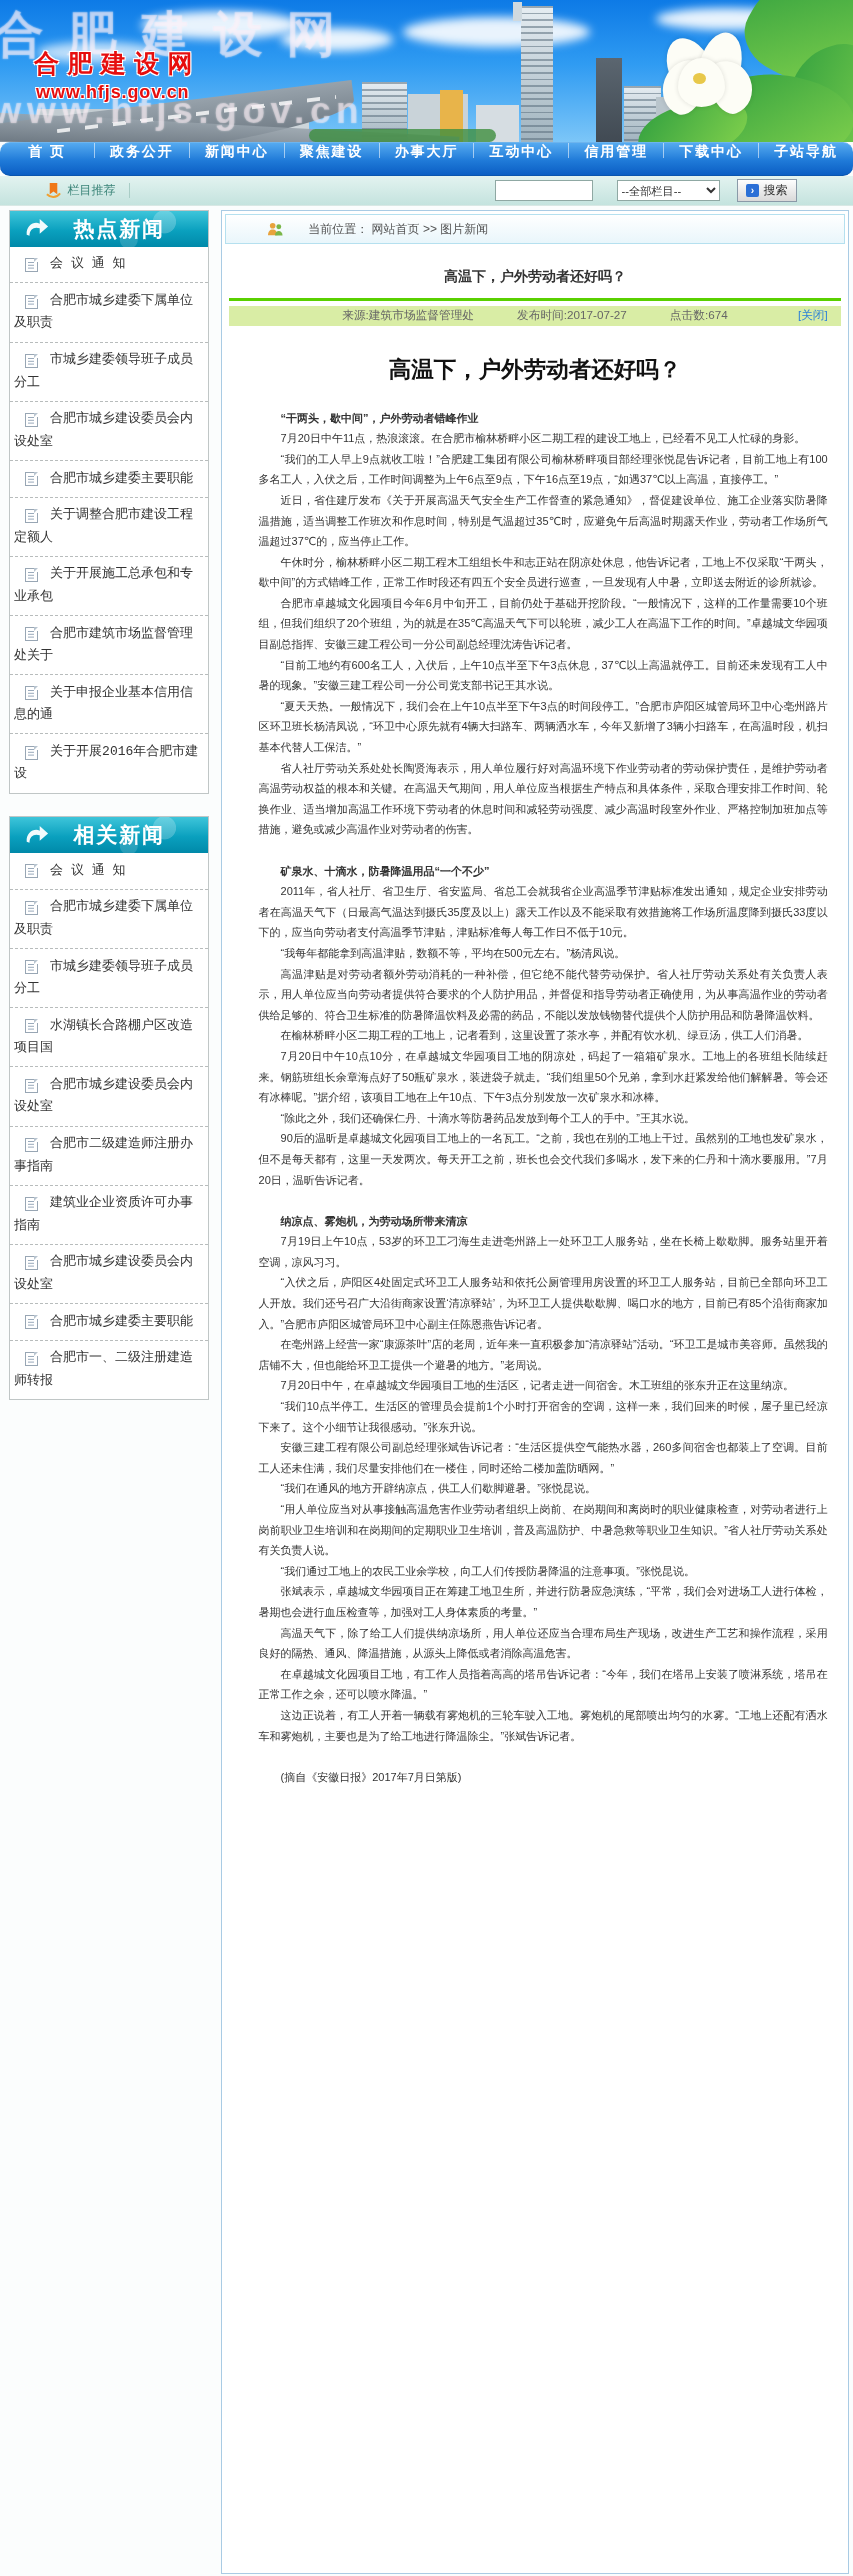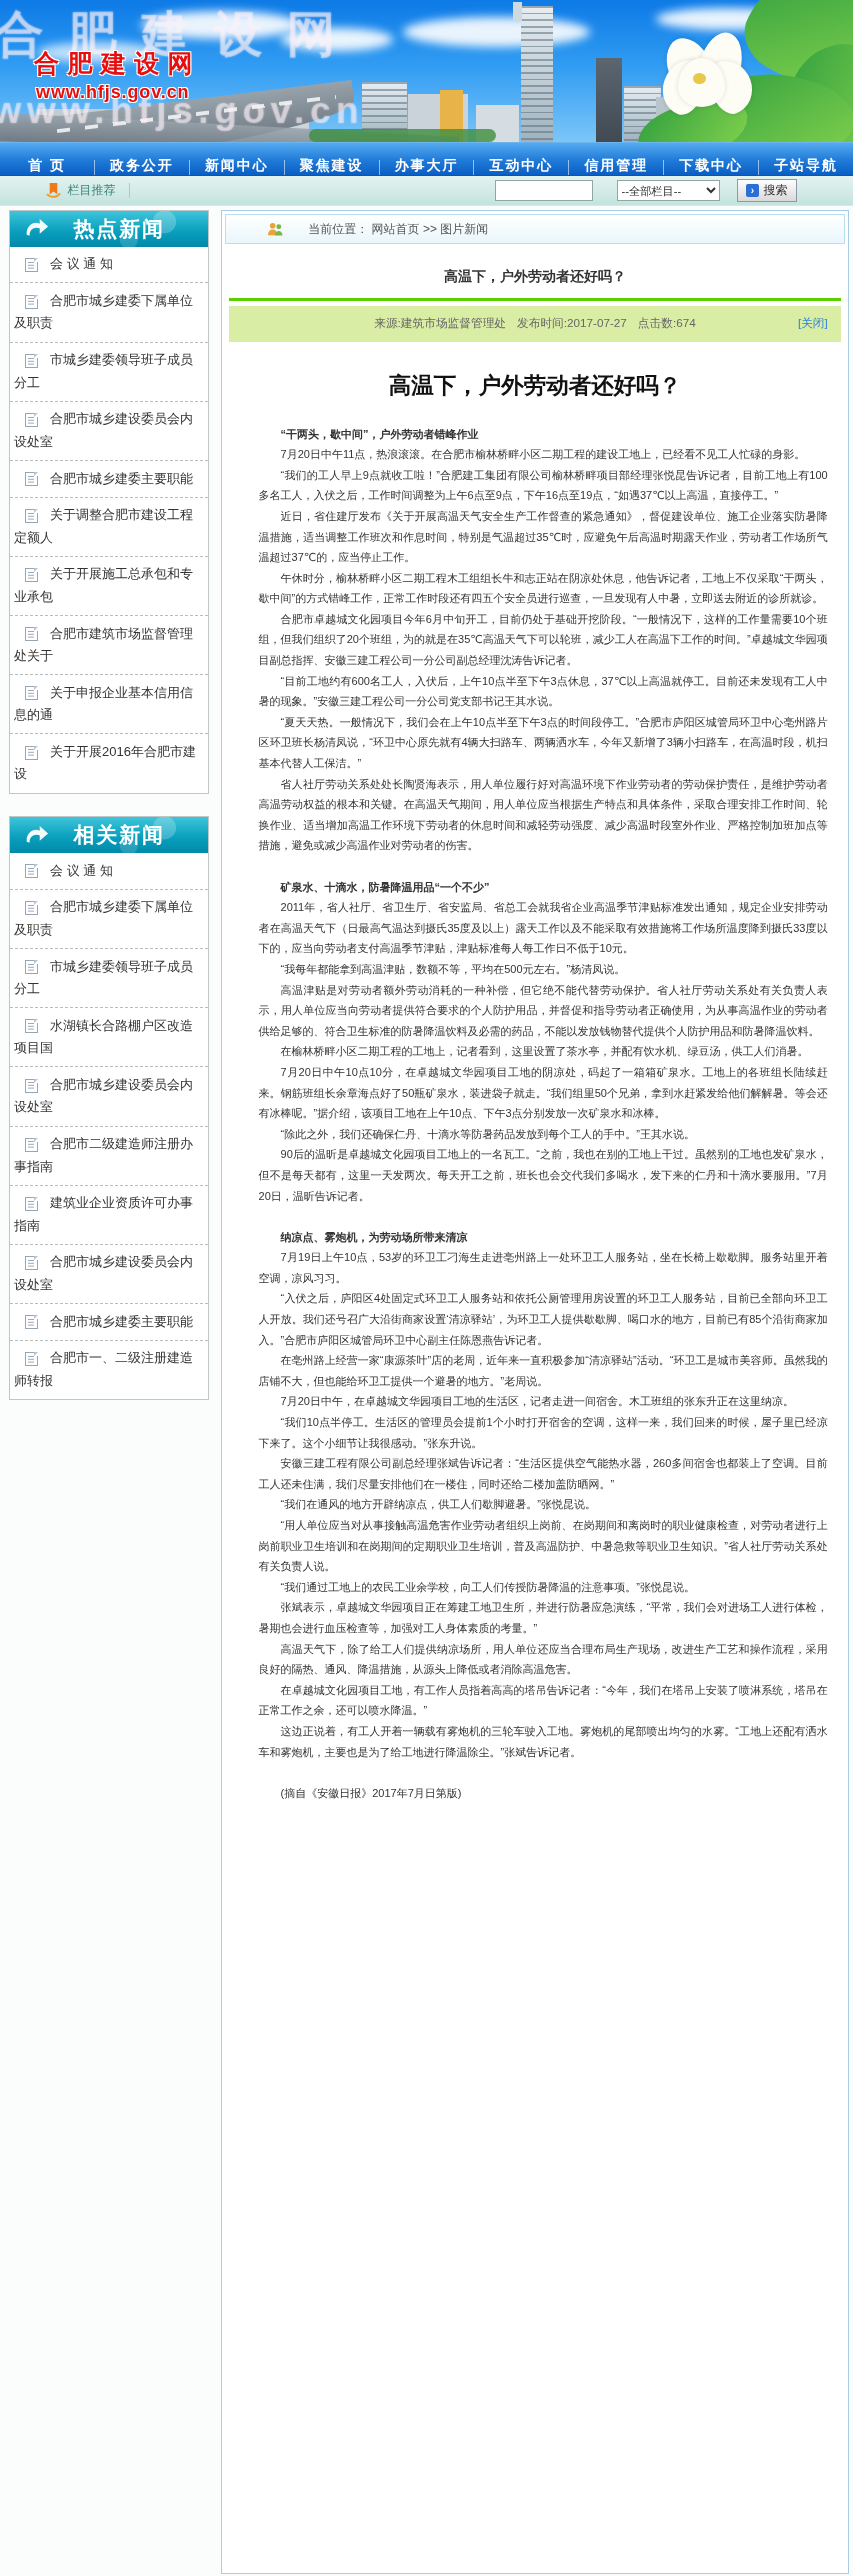--- a/index.html
+++ b/index.html
@@ -20,21 +20,21 @@
     text-shadow:0 0 1.9px rgba(255,255,255,.6);white-space:nowrap;}
   .logo-main{left:34px;top:47px;font-size:25px;font-weight:bold;letter-spacing:8.4px;color:#e60e0e;white-space:nowrap;
     text-shadow:-0.9px -0.9px 0 #fff,0.9px -0.9px 0 #fff,-0.9px 0.9px 0 #fff,0.9px 0.9px 0 #fff;}
   .url-main{left:36px;top:82px;font-size:18px;font-weight:bold;color:#e60e0e;letter-spacing:0.9px;
     text-shadow:-0.9px -0.9px 0 #fff,0.9px -0.9px 0 #fff,-0.9px 0.9px 0 #fff,0.9px 0.9px 0 #fff;}
   .url-ghost{left:-7.5px;top:90px;font-size:37px;font-weight:bold;letter-spacing:5.6px;color:rgba(250,230,240,.38);
     text-shadow:0 0 1.9px rgba(255,255,255,.5);white-space:nowrap;}
 
   
   .nav{height:32px;background:linear-gradient(180deg,#55aaf0 0%,#1f7ad8 55%,#0b5ec4 100%);
-    border-top:0.9px solid #6db4ee;border-bottom:0.9px solid #0a55ae;display:flex;align-items:flex-end;}
+    border-top:0.9px solid #6db4ee;border-bottom:0.9px solid #0a55ae;display:flex;align-items:flex-start;border-radius:10px;}
   .nav-item{flex:1;text-align:center;color:#fff;font-size:14px;font-weight:bold;letter-spacing:1.9px;cursor:pointer;}
   .nav-sep{width:0.9px;height:15px;background:rgba(255,255,255,.55);}
 
   
   .toolbar{height:30px;background:linear-gradient(180deg,#e3f3f0 0%,#c4e3de 100%);border-bottom:0.9px solid #d8e8e4;
     display:flex;align-items:center;padding:0 56px 0 45px;box-sizing:border-box;}
   .rec-label{color:#3c8579;font-size:12px;margin:0 13px 0 5.6px;}
   .tool-sep{width:0.9px;height:15px;background:#a9cdc6;}
   .search-input{width:90px;height:19px;border:0.9px solid #8fa8a3;background:#fff;margin-left:auto;font-size:11.2px;padding:0 2.8px;}
   .cat-select{width:103px;height:20.6px;margin-left:24px;font-size:11.2px;color:#333;border:0.9px solid #8fa8a3;background:#fff;}
@@ -45,37 +45,37 @@
   
   .content{display:flex;padding:3.7px 3.7px 0 9.4px;gap:11.2px;}
   .side-col{width:200px;flex:none;}
   .side-box{border:0.9px solid #c0c6c6;background:#fff;margin-bottom:22.5px;}
   .side-head{height:36px;display:flex;align-items:center;padding-left:13px;gap:24px;
     background:radial-gradient(circle at 78% 30%,rgba(255,255,255,.22) 0 11.2px,transparent 12px),
                radial-gradient(circle at 60% 80%,rgba(255,255,255,.15) 0 8.4px,transparent 9.4px),
                linear-gradient(180deg,#3ec5da 0%,#0aa0be 55%,#0089a9 100%);}
   .side-head .ttl{color:#fff;font-weight:bold;font-size:21px;letter-spacing:1.9px;}
   .side-item{position:relative;padding:6.6px 5.6px 6.6px 3.7px;border-bottom:0.9px dashed #b8bcbc;
-    font-size:13px;line-height:22.5px;color:#333;text-indent:36px;cursor:pointer;}
+    font-size:13px;line-height:22.5px;color:#333;text-indent:36px;cursor:pointer;font-family:Liberation Mono, monospace;}
   .side-item:last-child{border-bottom:none;}
   .doc-icon{position:absolute;left:15px;top:11.2px;width:10.3px;height:12px;background:#fff;border:0.9px solid #98a6b4;text-indent:0;}
   .doc-icon::before{content:"";position:absolute;left:1.9px;top:2.8px;width:5.6px;height:0.9px;background:#9aaabb;
     box-shadow:0 2.8px 0 #9aaabb,0 5.6px 0 #9aaabb;}
   .doc-icon::after{content:"";position:absolute;right:-0.9px;top:-0.9px;width:0;height:0;
     border:2.8px solid;border-color:#fff #fff #b8c4cf #b8c4cf;transform:rotate(90deg);}
 
   
   .panel{flex:1;border:0.9px solid #a9cbe4;background:#fff;height:2364px;overflow:hidden;box-sizing:border-box;}
   .crumb{margin:3.7px;height:28px;border:0.9px solid #b5e0ef;background:linear-gradient(180deg,#ffffff,#e9f6fb);
     display:flex;align-items:center;padding-left:41px;gap:24px;font-size:12px;color:#555;}
   .crumb a{color:#555;text-decoration:none;cursor:pointer;}
   .small-title{margin-top:24px;text-align:center;font-size:14px;font-weight:bold;color:#333;}
   .green-rule{height:2.8px;background:#5ad000;margin:12px 7.5px 4.7px;}
-  .meta{margin:0 7.5px;height:36px;background:#d9eda5;position:relative;display:flex;justify-content:center;
-    align-items:center;gap:11px;font-size:11.7px;color:#666;}
+  .meta{margin:0 7.5px;height:20px;background:#d9eda5;position:relative;display:flex;justify-content:center;
+    align-items:center;gap:43px;font-size:11.7px;color:#666;}
   .meta .close{position:absolute;right:13px;color:#2e82d8;cursor:pointer;}
   .big-title{margin:28px 28px 3.7px;text-align:center;font-family:"Liberation Serif","DejaVu Serif",serif;
     font-size:22.5px;font-weight:600;color:#111;}
   .article{padding:19px 20.6px 0 37px;font-size:11px;line-height:20.6px;color:#333;text-align:justify;}
   .article p{margin:0;text-indent:2em;}
   .article .subhead{font-weight:bold;}
   .article .gap{height:20.6px;}
 
   svg{display:block;}
 </style>

